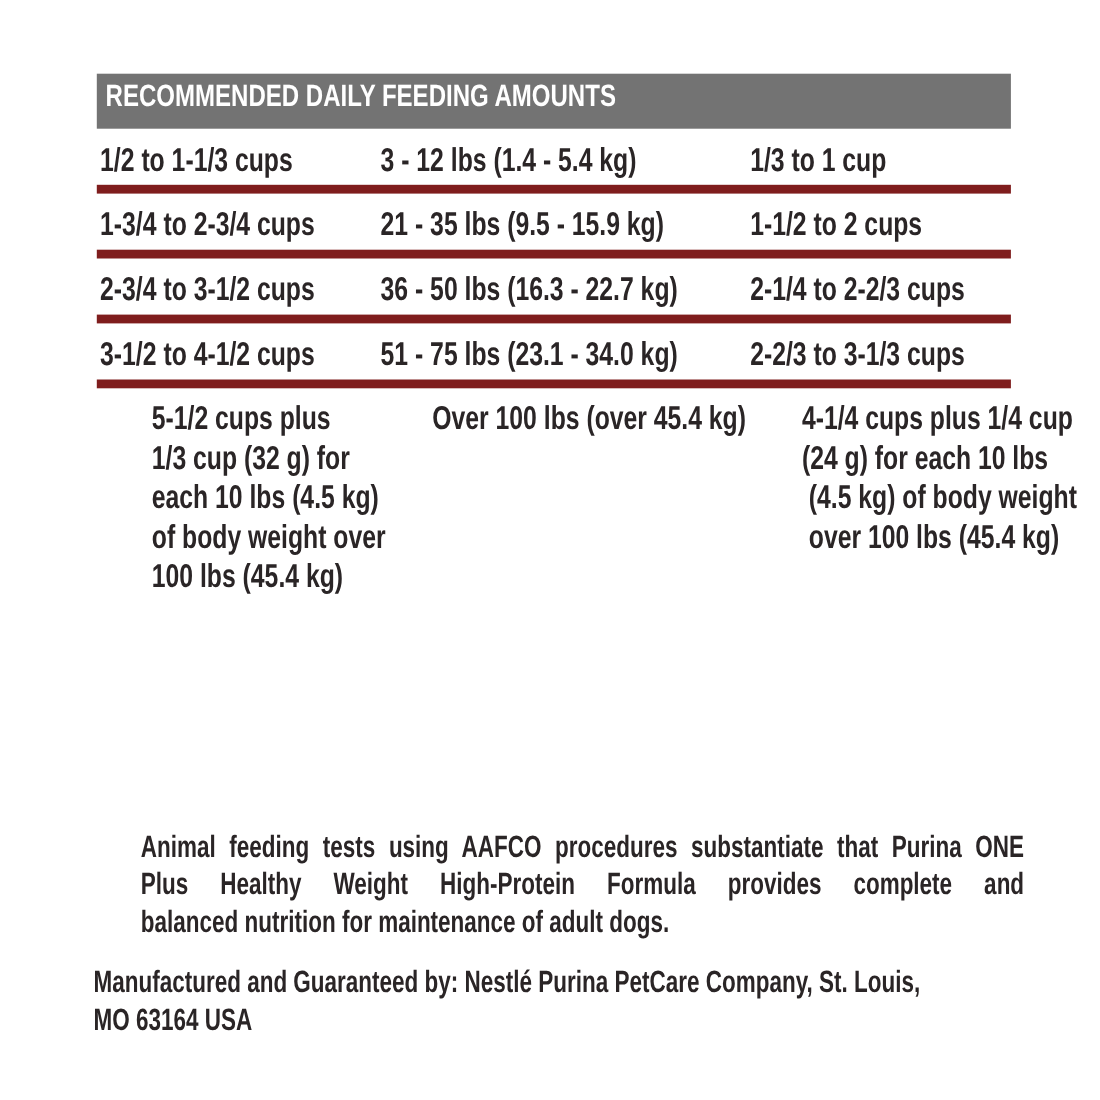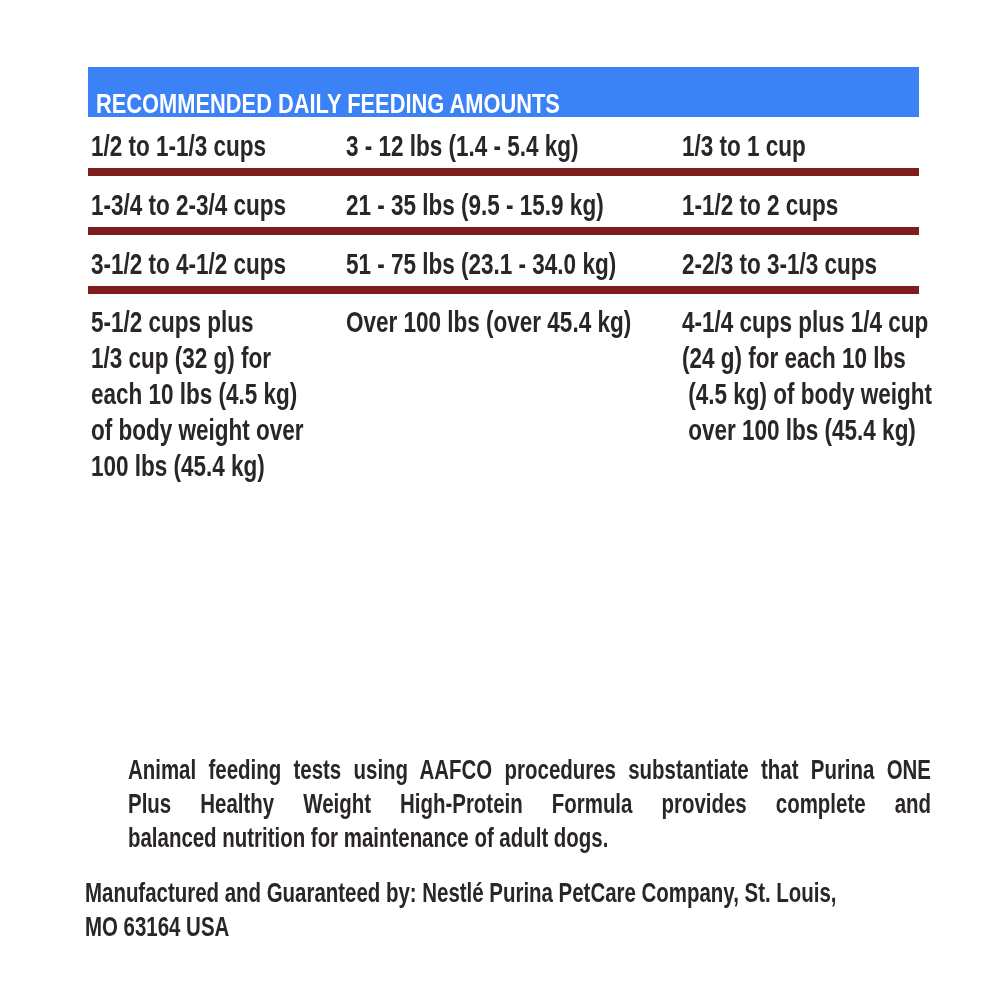--- a/index.html
+++ b/index.html
@@ -4,40 +4,40 @@
 <style>
   html,body{margin:0;padding:0;background:#ffffff;}
   .page{
     position:relative;width:1000px;height:1000px;background:#ffffff;
     font-family:"Liberation Sans", sans-serif;overflow:hidden;
     color:#2a2526;
   }
   
   .feeding-table{position:absolute;left:88px;top:67px;width:831px;}
   .title-bar{
-    height:50px;background:#3b82f6;box-sizing:border-box;
-    padding:23px 0 0 8px;
+    height:50px;background:#737373;box-sizing:border-box;
+    padding:6px 0 0 8px;
   }
   .title-bar .t{
     display:inline-block;color:#ffffff;font-weight:bold;font-size:28px;line-height:28px;
     transform:scaleX(0.78);transform-origin:0 0;white-space:pre;
   }
   .head-row{position:relative;height:76px;background:#e0661e;}
   .hcell{
     position:absolute;top:8px;color:#ffffff;font-weight:bold;font-size:28px;line-height:30px;
     transform:scaleX(0.72);transform-origin:0 0;white-space:pre;
   }
   .hc1{left:7px;} .hc2{left:258px;} .hc3{left:592px;}
   .row{position:relative;height:51px;border-bottom:8px solid #7f1d1d;}
   .cell{
     position:absolute;top:calc(50% + 3px);transform:translateY(-50%) scaleX(0.75);
     transform-origin:0 50%;font-weight:bold;font-size:30px;line-height:34px;white-space:pre;
   }
   .c1{left:3px;} .c2{left:258px;} .c3{left:594px;}
-  .row-tall{position:relative;height:195px;}
+  .row-tall{position:relative;height:195px;margin-left:47px;}
   .tcell{
     position:absolute;top:10px;transform:scaleX(0.75);transform-origin:0 0;
     font-weight:bold;font-size:30px;line-height:36px;white-space:pre;
   }
   
   .aafco{position:absolute;left:82px;top:753px;width:833px;margin-left:46px;}
   .aafco .inner{
     width:1100px;transform:scaleX(0.73);transform-origin:0 0;
     font-weight:bold;font-size:28px;line-height:34px;
   }
@@ -68,20 +68,25 @@
       <div class="cell c3">1/3 to 1 cup</div>
     </div>
 
 
     <div class="row">
       <div class="cell c1">1-3/4 to 2-3/4 cups</div>
       <div class="cell c2">21 - 35 lbs (9.5 - 15.9 kg)</div>
       <div class="cell c3">1-1/2 to 2 cups</div>
     </div>
 
+    <div class="row">
+      <div class="cell c1">2-3/4 to 3-1/2 cups</div>
+      <div class="cell c2">36 - 50 lbs (16.3 - 22.7 kg)</div>
+      <div class="cell c3">2-1/4 to 2-2/3 cups</div>
+    </div>
 
     <div class="row">
       <div class="cell c1">3-1/2 to 4-1/2 cups</div>
       <div class="cell c2">51 - 75 lbs (23.1 - 34.0 kg)</div>
       <div class="cell c3">2-2/3 to 3-1/3 cups</div>
     </div>
 
 
     <div class="row-tall">
       <div class="tcell c1">5-1/2 cups plus

